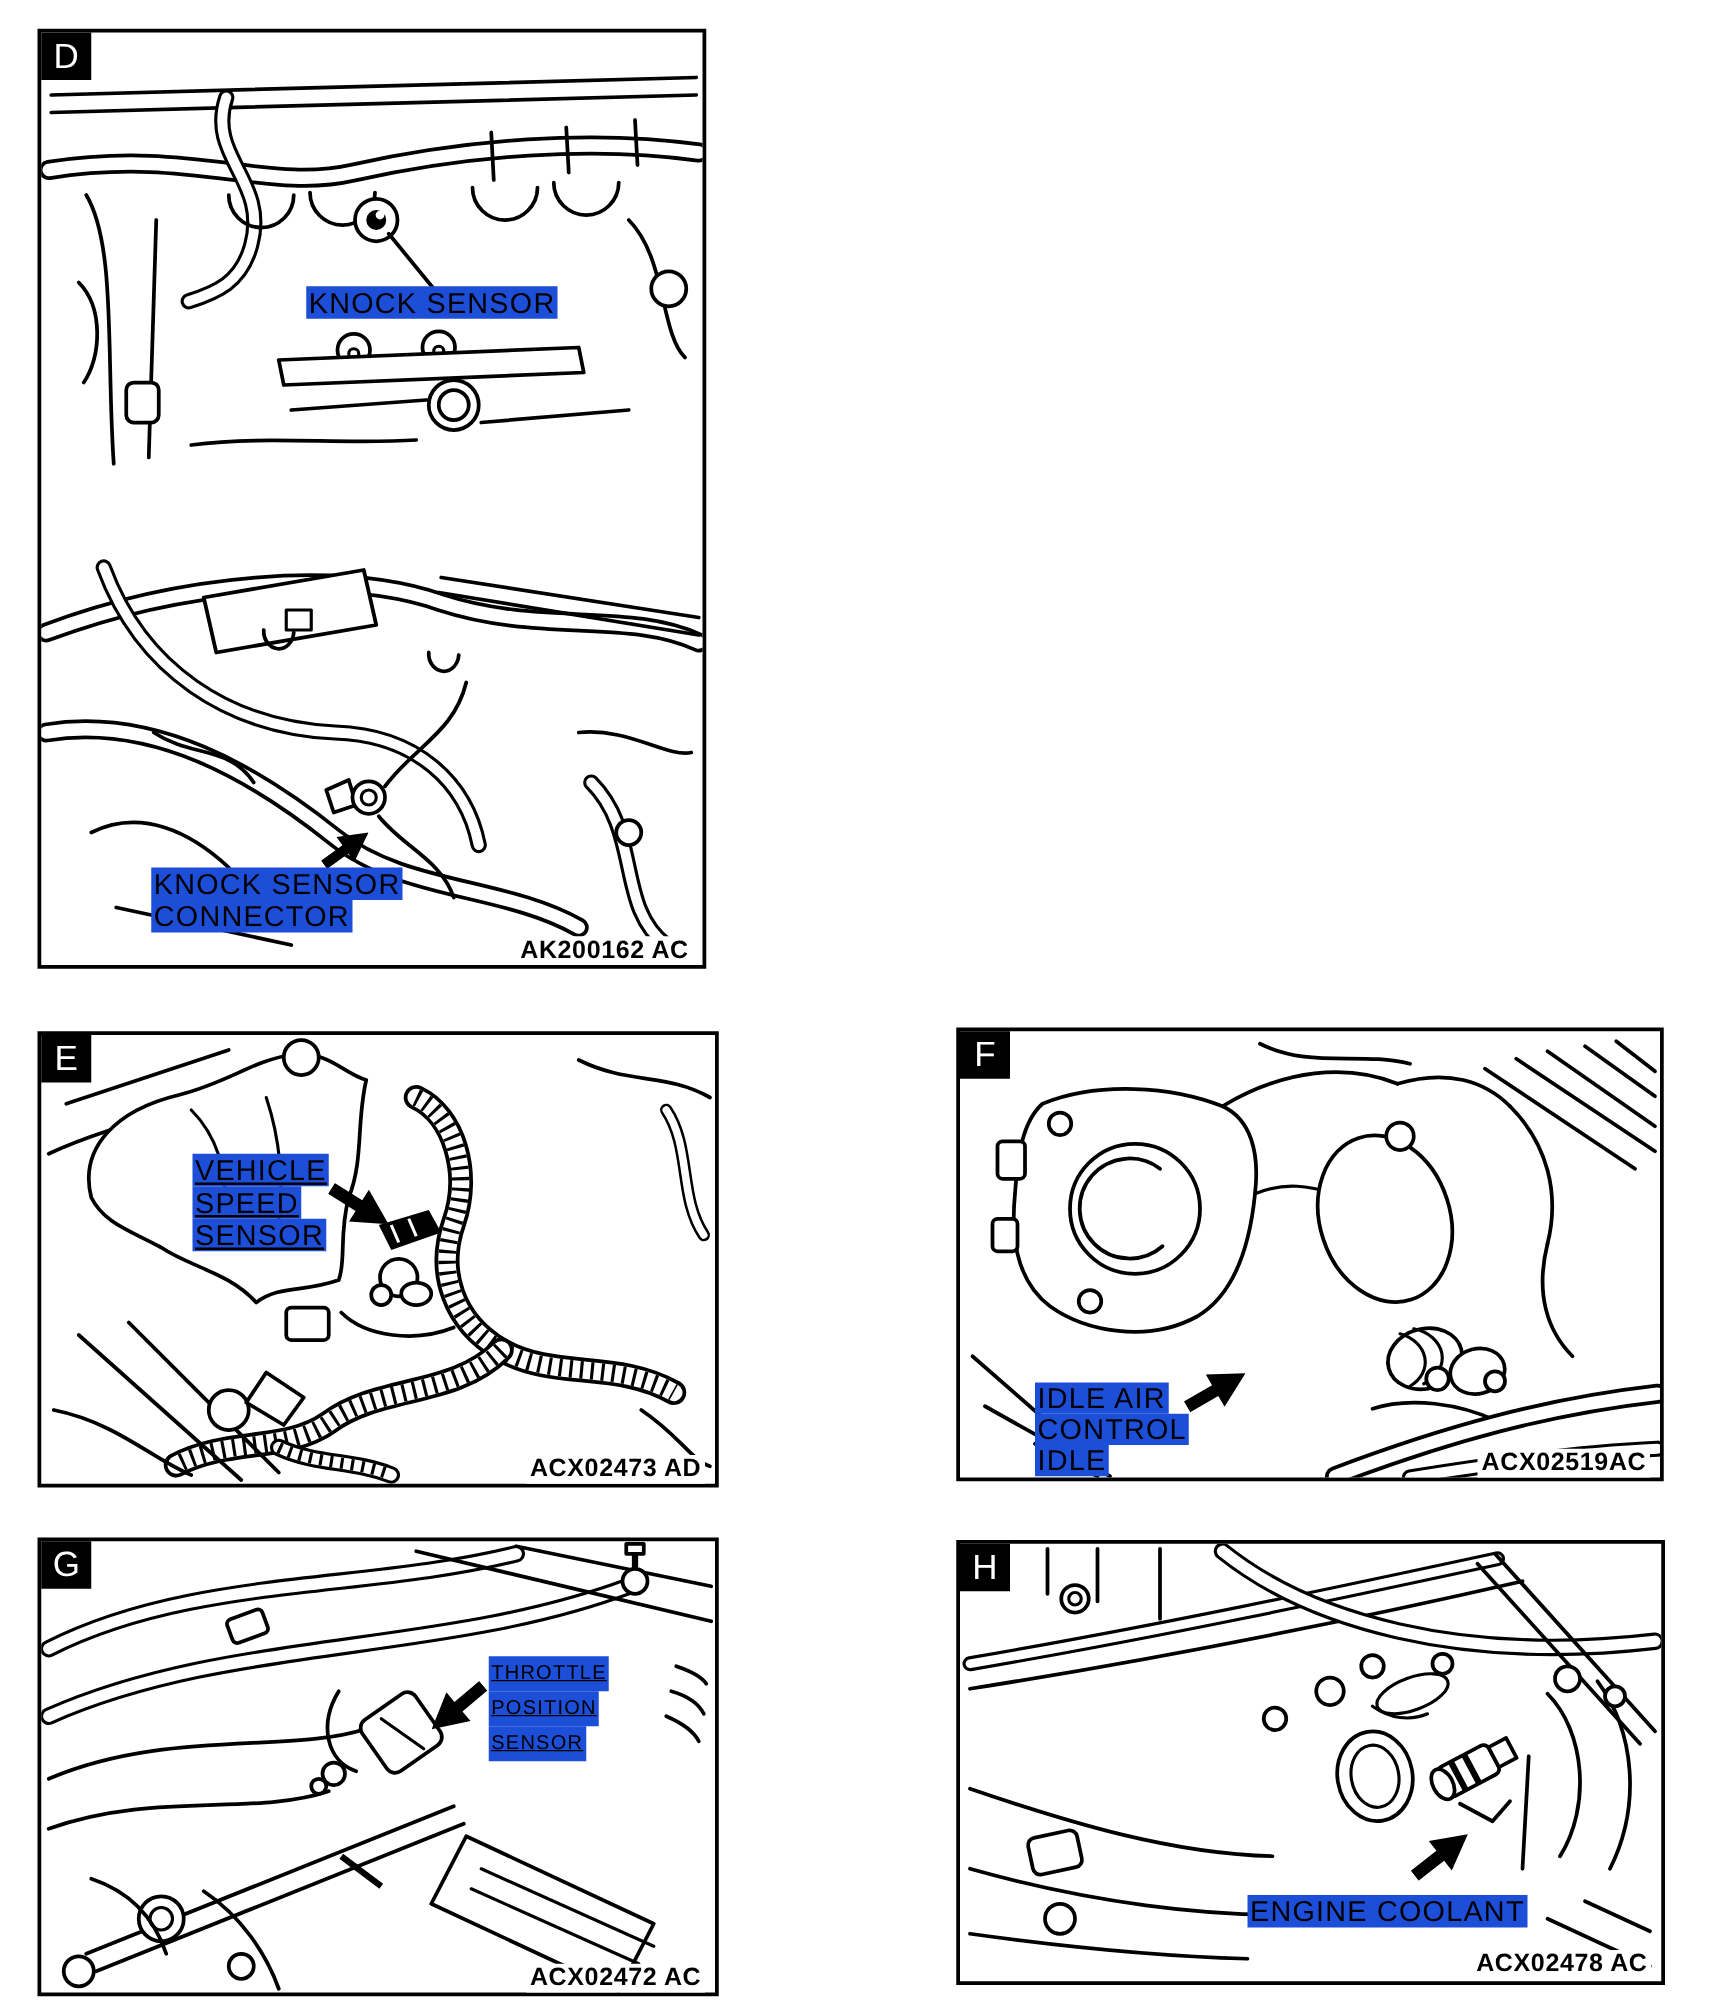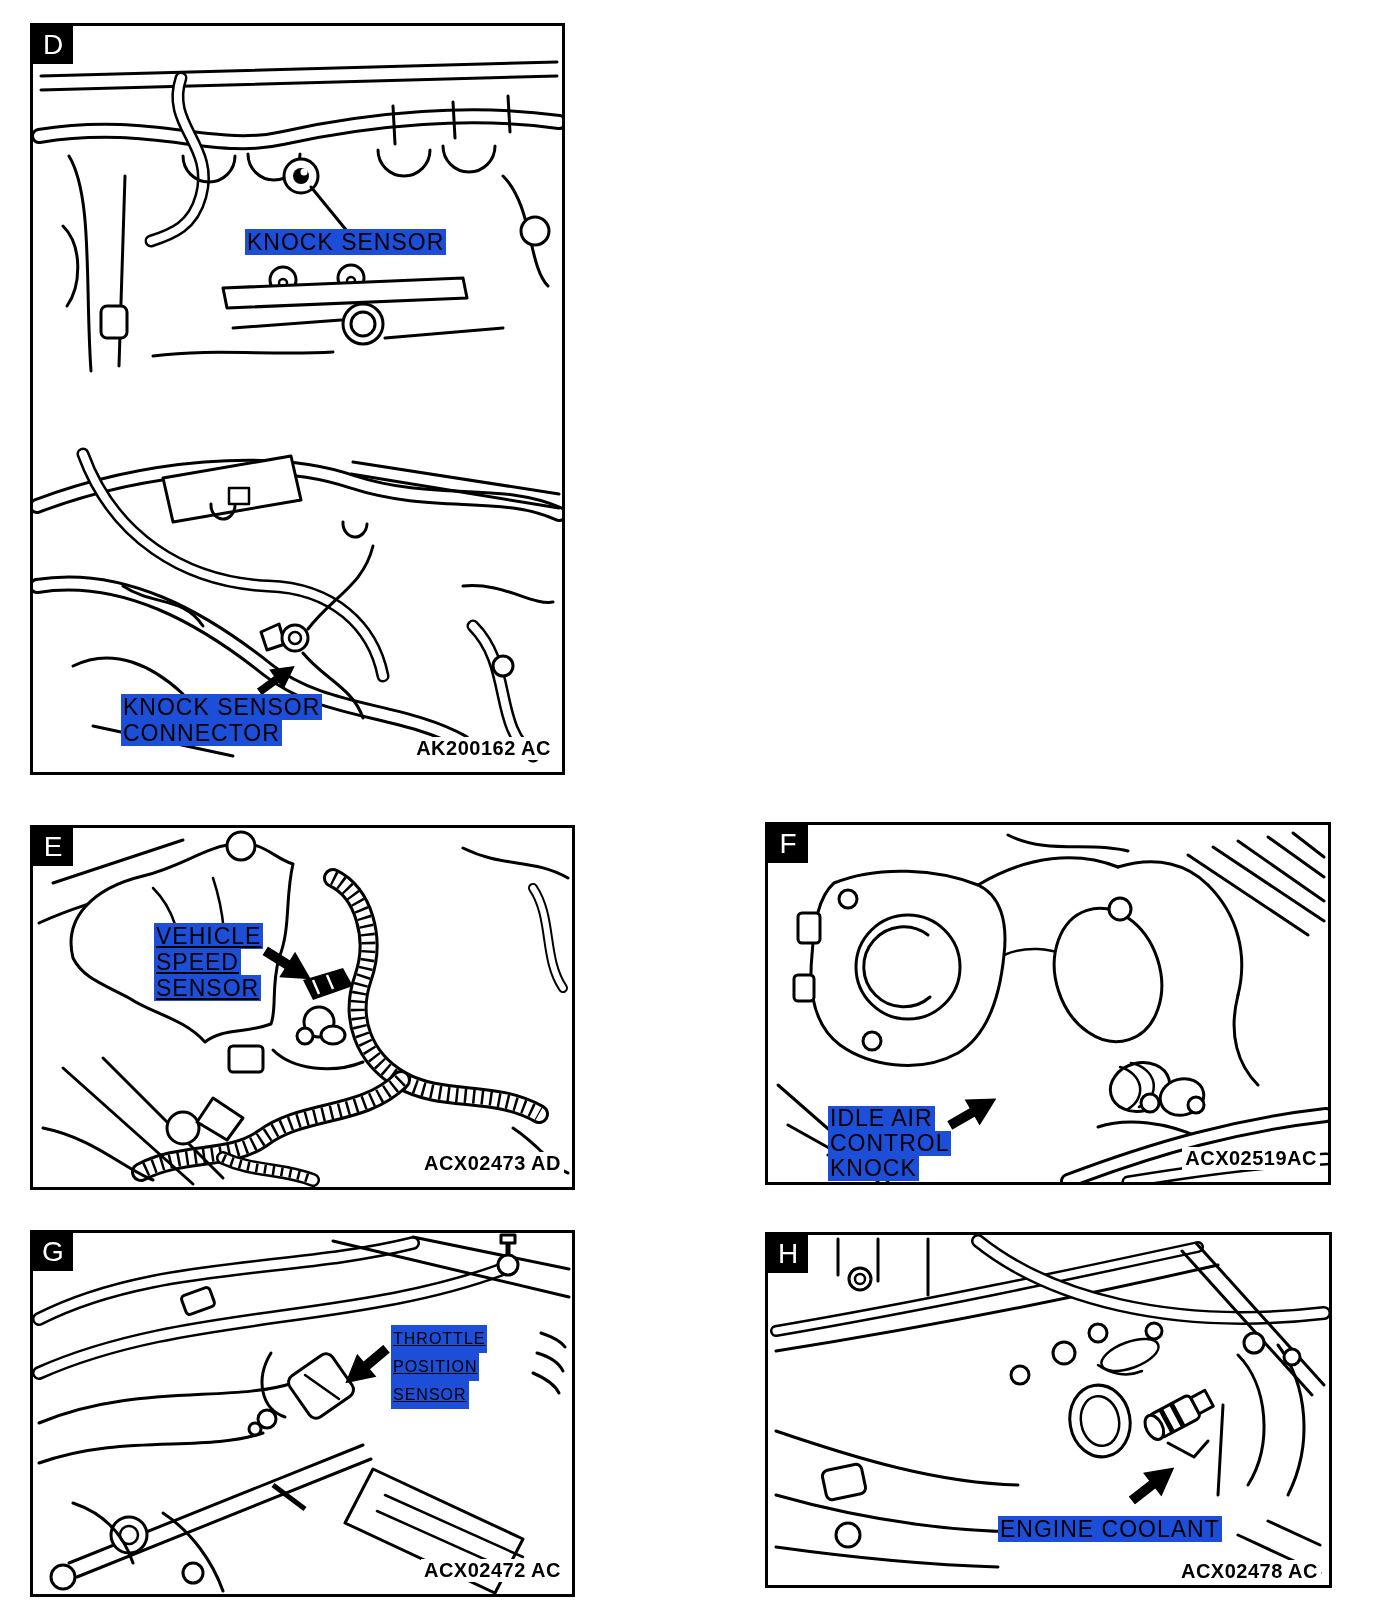--- a/index.html
+++ b/index.html
@@ -46,21 +46,21 @@
   .callout span{
     display:block;
     width:max-content;
     background:#1d4ed8;
     padding:0 2px;
   }
   .figcode{
     position:absolute;
     z-index:4;
     right:8px;
-    bottom:12px;
+    bottom:0;
     font-size:20px;
     font-weight:700;
     background:#fff;
     padding:0 3px;
     letter-spacing:0.5px;
   }
   .arrow{
     position:absolute;
     z-index:3;
     width:54px;height:30px;
@@ -244,21 +244,21 @@
       <path class="ln" d="M10,260 L90,330"></path>
       <path class="ln" d="M60,330 L110,356"></path>
       <path class="ln" d="M240,10 C280,30 320,16 360,26"></path>
     </svg>
 
     <div class="panel-letter">F</div>
 
     <div class="callout" style="left:60px;top:281px;line-height:25px;">
       <span>IDLE AIR</span>
       <span>CONTROL</span>
-      <span>KNOCK</span>
+      <span>IDLE</span>
     </div>
 
     <svg class="arrow" style="left:178px;top:272px;transform:rotate(-30deg);" viewBox="0 0 54 30">
       <polygon points="0,10 26,10 26,0 54,15 26,30 26,20 0,20" fill="#000"></polygon>
     </svg>
 
     <div class="figcode">ACX02519AC</div>
   </div>
 
   <div class="panel" style="left:30px;top:1230px;width:545px;height:367px;">

